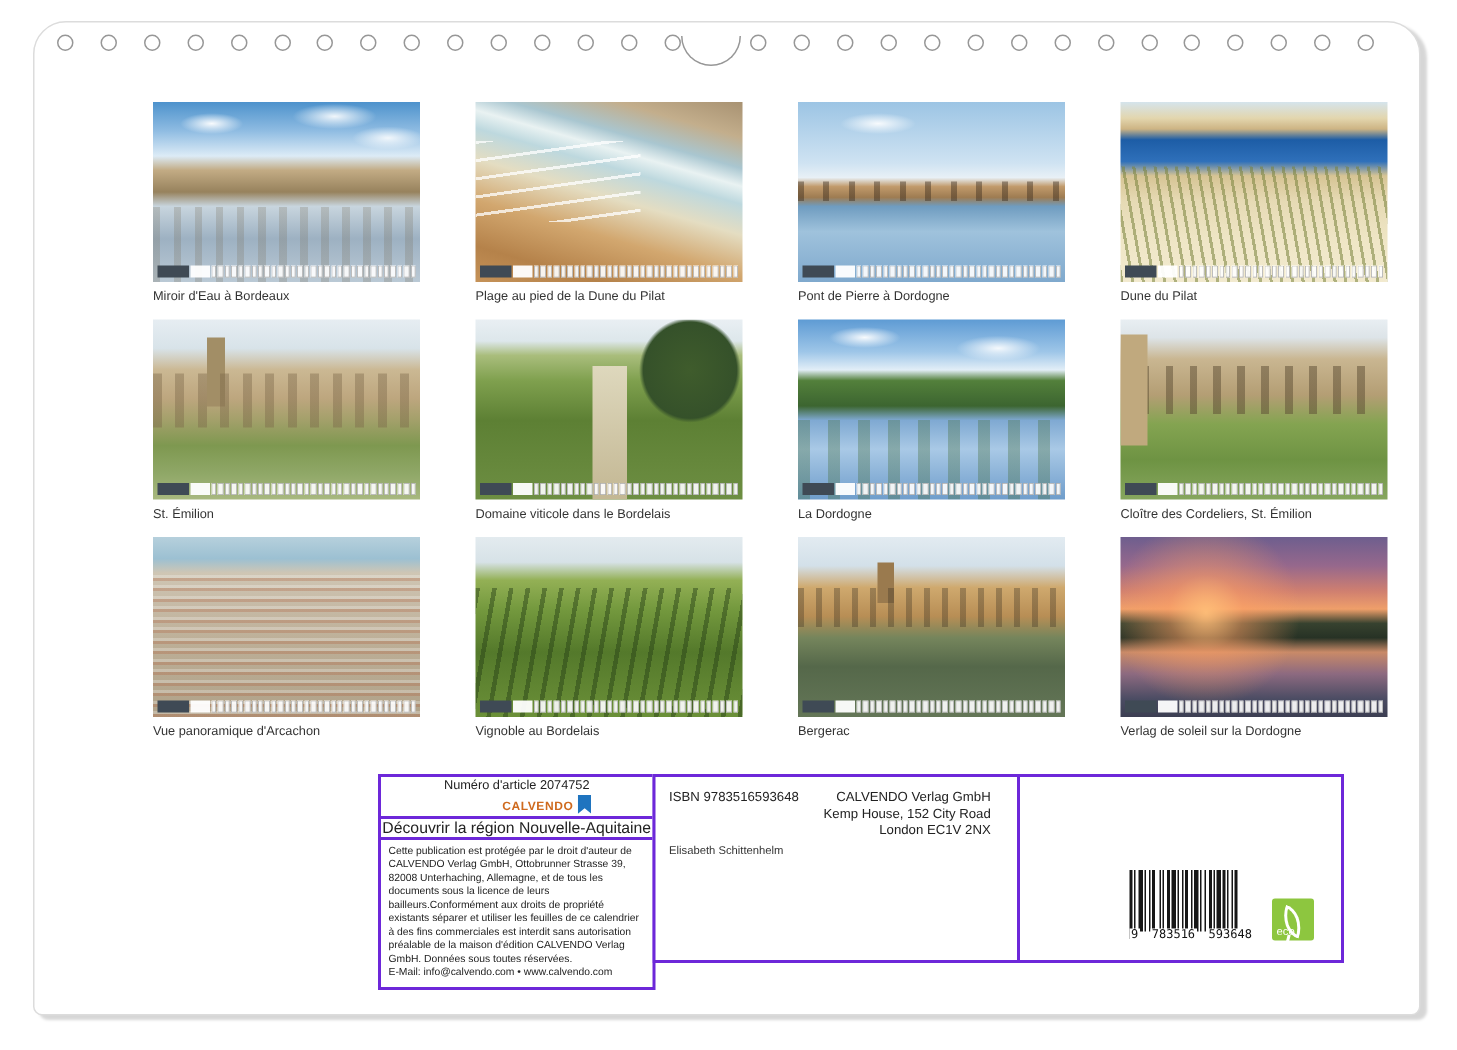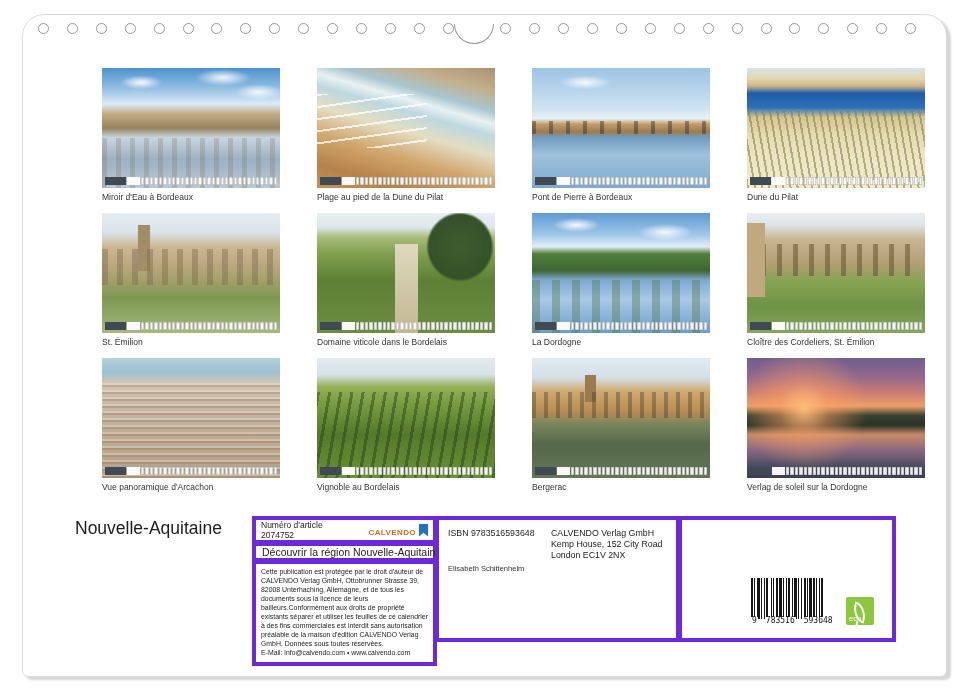--- a/index.html
+++ b/index.html
@@ -27,36 +27,36 @@
   .cal-blank { width:13px; background:rgba(255,255,255,.95); flex:none; }
   .cal-day { flex:1; background:rgba(255,255,255,.9); box-shadow:inset 0 0 0 0.5px #a9a9a9; }
   .caption { margin-top:4px; font-size:8.5px; color:#333; line-height:1.2; white-space:nowrap; }
 
   
   .back-title { position:absolute; left:75px; top:518px; font-size:17.5px; line-height:1.2; color:#1c1c1c; }
 
   
   .info-table { position:absolute; left:252px; top:516px; width:644px; height:126px; display:flex; }
   .col-left { width:185px; display:flex; flex-direction:column; }
-  .cell { border:4px solid #6d28d9; background:#fff; }
+  .cell { border:2px solid #6d28d9; background:#fff;flex-direction:column; }
   .cell-article { height:31px; display:flex; align-items:center; justify-content:space-between; padding:0 5px; }
   .article-no { font-size:8.5px; color:#222; }
   .brand { display:flex; align-items:center; gap:3px;margin-left:40px; }
   .brand-txt { text-align:right; line-height:1; }
   .brand-name { font-size:8px; font-weight:bold; letter-spacing:.4px; color:#cf6a1e; }
   .brand-tagline { margin-top:1px; height:2.5px; width:34px; margin-left:auto; background:#2aa39b; }
   .brand-flag { width:9px; height:13px; background:#1f74bf;
                 clip-path:polygon(0 0,100% 0,100% 100%,50% 72%,0 100%); }
   .cell-title { margin-top:-2px; height:33px; display:flex; align-items:center; padding:0 6px;
                 font-size:10.5px; color:#222; white-space:nowrap; }
   .cell-legal { margin-top:-2px; flex:1; padding:4px 5px; font-size:6.9px; line-height:1.3; color:#222; }
 
   .col-mid { width:245px; margin-left:-2px; position:relative; padding:7px 0; }
   .isbn { position:absolute; left:9px; top:8px; font-size:8.8px; color:#222; }
-  .publisher { position:absolute; left:112px; top:8px; font-size:8.8px; line-height:1.25; color:#222; }
+  .publisher { position:absolute; left:112px; top:8px; font-size:8.8px; line-height:1.25; color:#222;text-align:right; }
   .author { position:absolute; left:9px; top:44px; font-size:7.5px; color:#333; }
 
   .col-right { flex:1; margin-left:-2px; position:relative; }
   .barcode-group { position:absolute; right:18px; bottom:13px; display:flex; align-items:flex-end; gap:15px; }
   .barcode { position:relative; width:80px; }
   .bars { display:flex; align-items:flex-start; height:46px; }
   .bar { background:#161616; height:41px; }
   .bar.guard { height:46px; }
   .bar.space { background:transparent; }
   .bc-digits { display:flex; gap:7px; font-family:"DejaVu Sans Mono", monospace;
@@ -223,21 +223,21 @@
             <span class="cal-day"></span>
             <span class="cal-day"></span>
             <span class="cal-day"></span>
             <span class="cal-day"></span>
             <span class="cal-day"></span>
             <span class="cal-day"></span>
             <span class="cal-day"></span>
             <span class="cal-day"></span>
           </div>
         </div>
-        <div class="caption">Pont de Pierre à Bordeaux</div>
+        <div class="caption">Pont de Pierre à Dordogne</div>
       </div>
       <div class="thumb-cell">
         <div class="photo" style="background: linear-gradient(rgb(213, 228, 236) 0%, rgb(227, 214, 174) 9%, rgb(205, 180, 132) 15%, rgb(29, 93, 166) 21%, rgb(47, 112, 186) 33%, rgb(214, 196, 148) 41%, rgb(230, 218, 180) 55%, rgb(239, 230, 198) 78%, rgb(242, 234, 207) 100%);">
           <div class="layer" style="left: 0%; top: 36%; width: 100%; height: 64%; background: repeating-linear-gradient(80deg, rgba(120, 130, 60, 0.55) 0px, rgba(120, 130, 60, 0.55) 2px, rgba(255, 255, 255, 0) 2px, rgba(255, 255, 255, 0) 7px);"></div>
           <div class="cal-strip">
             <span class="cal-label"></span>
             <span class="cal-blank"></span>
             <span class="cal-day"></span>
             <span class="cal-day"></span>
             <span class="cal-day"></span>
@@ -600,21 +600,20 @@
             <span class="cal-day"></span>
             <span class="cal-day"></span>
             <span class="cal-day"></span>
           </div>
         </div>
         <div class="caption">Verlag de soleil sur la Dordogne</div>
       </div>
     </div>
 
   <div class="back-title">
-    <div>Nouvelle-Aquitaine</div>
   </div>
 
   <div class="info-table">
     <div class="col-left">
       <div class="cell cell-article">
         <span class="article-no">Numéro d'article 2074752</span>
         <span class="brand">
           <span class="brand-txt">
             <span class="brand-name">CALVENDO</span>
             <span class="brand-tagline"></span>

